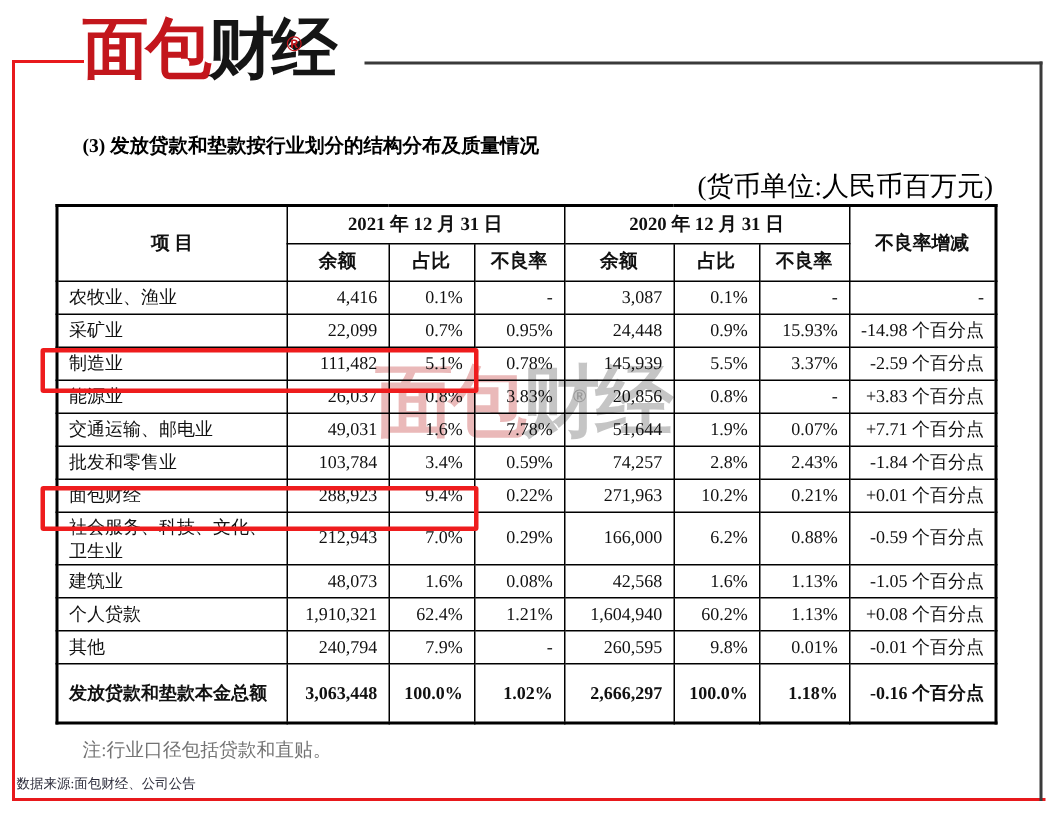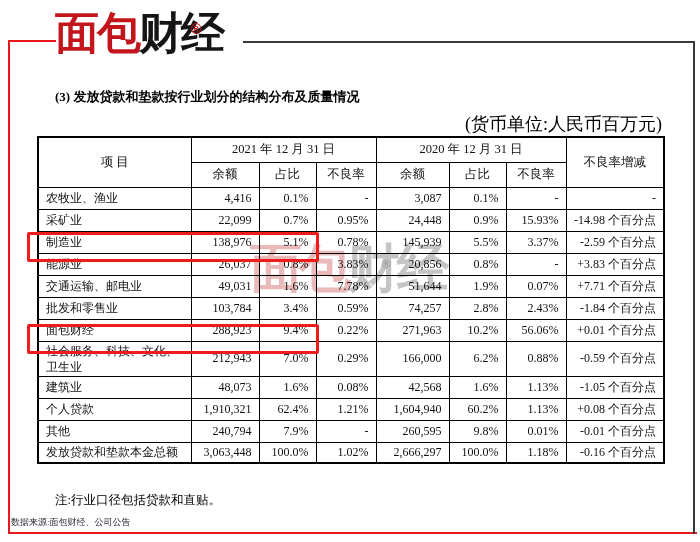--- a/index.html
+++ b/index.html
@@ -31,32 +31,32 @@
                font-weight: bold; font-size: 52px; letter-spacing: -3px; line-height: 56px;
                white-space: nowrap; pointer-events: none; }
   .watermark .w-red { color: rgba(199, 70, 70, 0.38); }
   .watermark .w-gry { color: rgba(110, 110, 110, 0.40); }
   .watermark .w-reg { position: absolute; left: 132px; top: -4px; font-size: 12px; letter-spacing: 0; color: rgba(110,110,110,.5); }
   
   table.loan { position: absolute; left: 37px; top: 136px; z-index: 1;
                width: 626px; border-collapse: collapse; table-layout: fixed;
                border: 2px solid #000; background: transparent; font-size: 12px; }
   table.loan th, table.loan td { border: 1px solid #000; overflow: hidden; }
-  table.loan th { height: 25px; font-weight: normal; text-align: center; font-size: 12.5px; padding: 1px 2px; }
+  table.loan th { height: 25px; font-weight: bold; text-align: center; font-size: 12.5px; padding: 1px 2px; }
   table.loan td { height: 22px; padding: 1px 7px; }
   td.c-name { text-align: left; line-height: 1.35; }
   td.c-num  { text-align: right; }
-  tr.total td { font-weight: normal; height: 20px; }
+  tr.total td { font-weight: bold; height: 40px; }
   
   .hl-box { position: absolute; z-index: 3; border: 3px solid #ee1c1d; border-radius: 2px;
             background: transparent; pointer-events: none; }
   .hl-manufacturing { left: 27px; top: 232px; width: 292px; height: 30px; }
   .hl-realestate    { left: 27px; top: 324px; width: 292px; height: 30px; }
   
-  .footnote { position: absolute; left: 55px; top: 492px; font-size: 12.5px; color: #000000; }
+  .footnote { position: absolute; left: 55px; top: 492px; font-size: 12.5px; color: #737373; }
   .source   { position: absolute; left: 11px; top: 516px; font-size: 9px; color: #2b2b3a; }
 </style>
 </head>
 <body>
 
 <div class="frame-lead"></div>
 <div class="frame-left"></div>
 <div class="frame-bottom"></div>
 <div class="frame-top"></div>
 <div class="frame-right"></div>
@@ -117,21 +117,21 @@
         <td class="c-num">22,099</td>
         <td class="c-num">0.7%</td>
         <td class="c-num">0.95%</td>
         <td class="c-num">24,448</td>
         <td class="c-num">0.9%</td>
         <td class="c-num">15.93%</td>
         <td class="c-num">-14.98 个百分点</td>
       </tr>
       <tr>
         <td class="c-name">制造业</td>
-        <td class="c-num">138,976</td>
+        <td class="c-num">111,482</td>
         <td class="c-num">5.1%</td>
         <td class="c-num">0.78%</td>
         <td class="c-num">145,939</td>
         <td class="c-num">5.5%</td>
         <td class="c-num">3.37%</td>
         <td class="c-num">-2.59 个百分点</td>
       </tr>
       <tr>
         <td class="c-name">能源业</td>
         <td class="c-num">26,037</td>
@@ -162,21 +162,21 @@
         <td class="c-num">2.43%</td>
         <td class="c-num">-1.84 个百分点</td>
       </tr>
       <tr>
         <td class="c-name">面包财经</td>
         <td class="c-num">288,923</td>
         <td class="c-num">9.4%</td>
         <td class="c-num">0.22%</td>
         <td class="c-num">271,963</td>
         <td class="c-num">10.2%</td>
-        <td class="c-num">56.06%</td>
+        <td class="c-num">0.21%</td>
         <td class="c-num">+0.01 个百分点</td>
       </tr>
       <tr>
         <td class="c-name">社会服务、科技、文化、卫生业</td>
         <td class="c-num">212,943</td>
         <td class="c-num">7.0%</td>
         <td class="c-num">0.29%</td>
         <td class="c-num">166,000</td>
         <td class="c-num">6.2%</td>
         <td class="c-num">0.88%</td>

